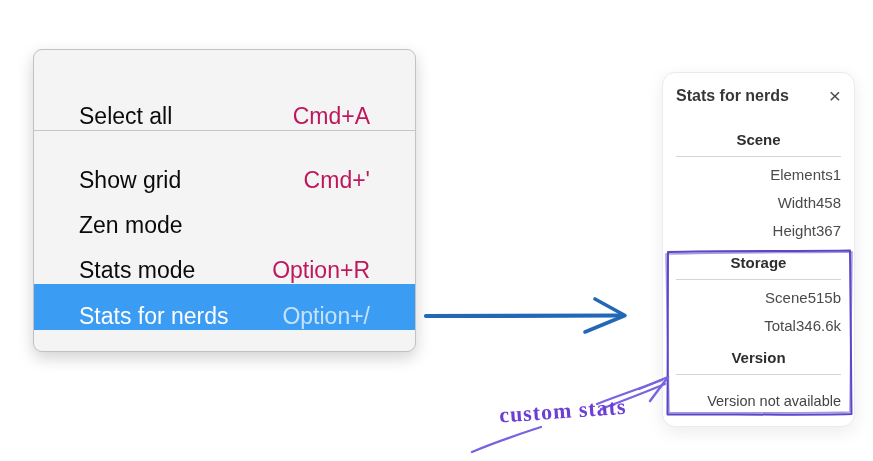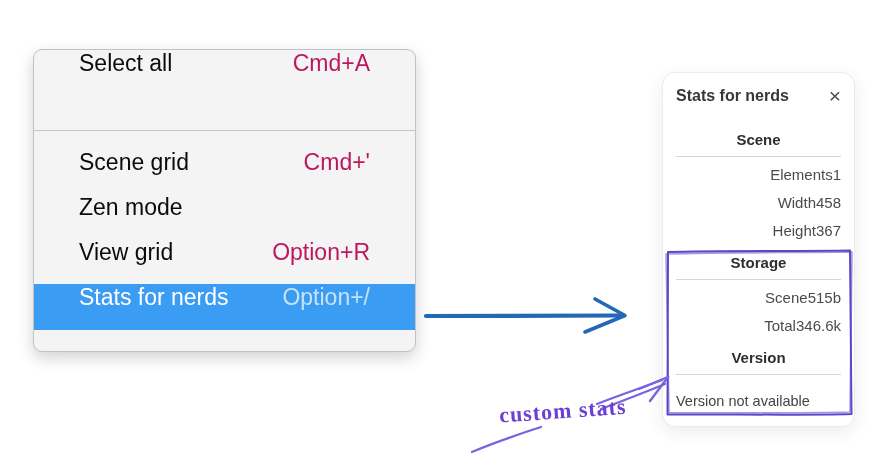--- a/index.html
+++ b/index.html
@@ -9,21 +9,21 @@
   }
 
   
   .menu{
     position:absolute;left:33px;top:49px;width:383px;
     background:#f4f4f5;border:1px solid #c2c2c6;border-radius:9px;
     box-shadow:0 6px 16px rgba(0,0,0,.18);
     overflow:hidden;box-sizing:border-box;
   }
   .menu-row{
-    display:flex;align-items:flex-start;justify-content:space-between;
+    display:flex;align-items:flex-end;justify-content:space-between;
     padding:0 45px;height:45px;font-size:23px;color:#0b0b0b;cursor:default;
   }
   .menu-row.first{height:80px;}
   .menu-divider{height:1px;background:#c6c6c9;}
   .menu-group{padding:18px 0 21px;}
   .mi-key{color:#be185d;}
   .menu-row.selected{
     background:#3b9cf4;color:#ffffff;height:46px;font-weight:500;
   }
   .menu-row.selected .mi-key{color:#c6e2fb;font-weight:400;}
@@ -35,21 +35,21 @@
     box-shadow:0 5px 18px rgba(0,0,0,.08);
     box-sizing:border-box;padding:12px 13px;color:#4b4b4b;font-size:15px;
   }
   .panel-title-row{display:flex;align-items:center;justify-content:space-between;height:22px;}
   .panel-title{font-weight:bold;font-size:16px;color:#373737;}
   .panel-close{font-size:21px;line-height:18px;color:#4c4c4c;cursor:pointer;font-weight:300;}
   .sec-header{margin-top:23px;text-align:center;font-weight:bold;font-size:15px;color:#2e2e2e;line-height:20px;}
   .sec-header.tight{margin-top:8px;}
   .sec-hr{height:1px;background:#d4d4de;margin:6px 0 4px;}
   .stat-row{display:flex;justify-content:flex-end;line-height:28px;font-size:15px;color:#4b4b4b;}
-  .panel-note{margin-top:13px;line-height:26px;font-size:14.5px;color:#444444;}
+  .panel-note{margin-top:13px;line-height:26px;font-size:14.5px;color:#444444;text-align:right;}
 
   
   .overlay{position:absolute;left:0;top:0;width:873px;height:461px;pointer-events:none;}
   .annotation-text{
     position:absolute;left:499px;top:397px;width:160px;
     font-family:cursive;font-size:22px;font-weight:bold;color:#6b3fd4;
     transform:rotate(-4deg);letter-spacing:1px;white-space:nowrap;
   }
 </style>
 </head>
@@ -58,28 +58,28 @@
 <div class="stage">
 
   <div class="menu">
     <div class="menu-row first">
       <span class="mi-label">Select all</span>
       <span class="mi-key">Cmd+A</span>
     </div>
     <div class="menu-divider"></div>
     <div class="menu-group">
       <div class="menu-row">
-        <span class="mi-label">Scene grid</span>
+        <span class="mi-label">Show grid</span>
         <span class="mi-key">Cmd+'</span>
       </div>
       <div class="menu-row">
         <span class="mi-label">Zen mode</span>
       </div>
       <div class="menu-row">
-        <span class="mi-label">View grid</span>
+        <span class="mi-label">Stats mode</span>
         <span class="mi-key">Option+R</span>
       </div>
       <div class="menu-row selected">
         <span class="mi-label">Stats for nerds</span>
         <span class="mi-key">Option+/</span>
       </div>
     </div>
   </div>
 
   <div class="panel">

